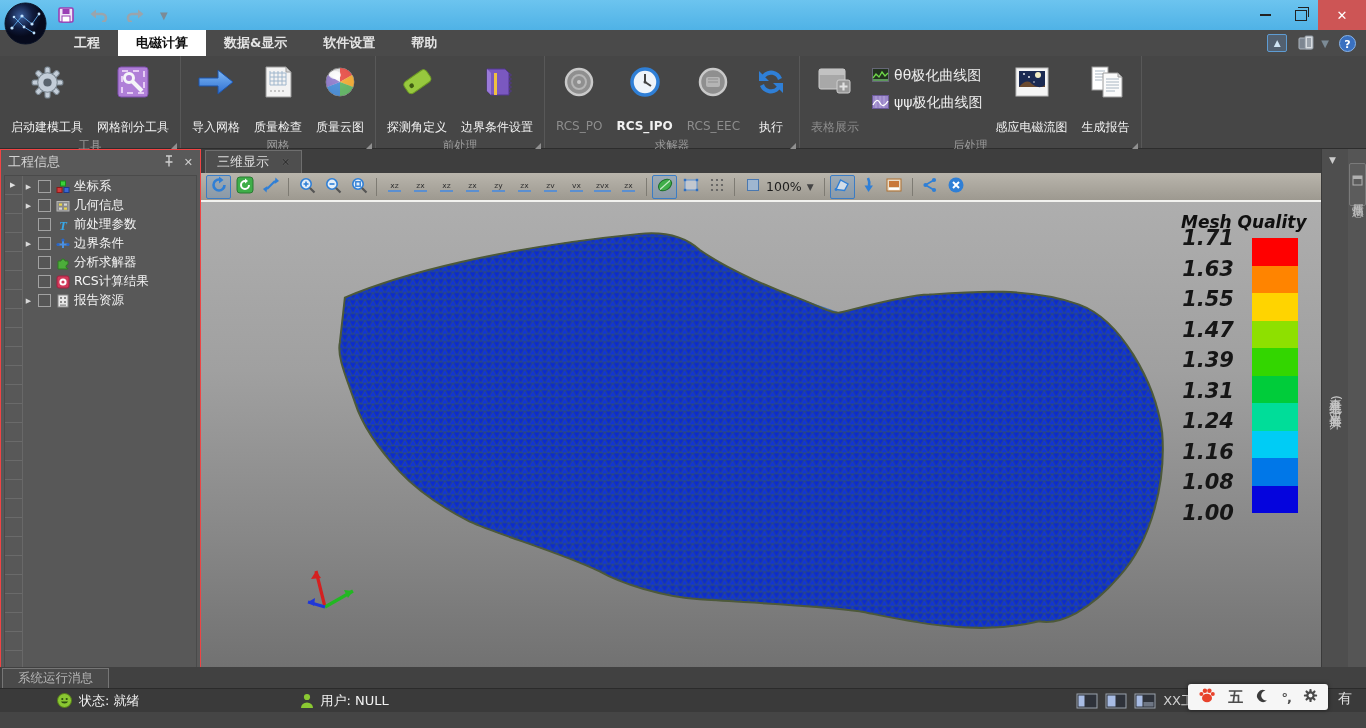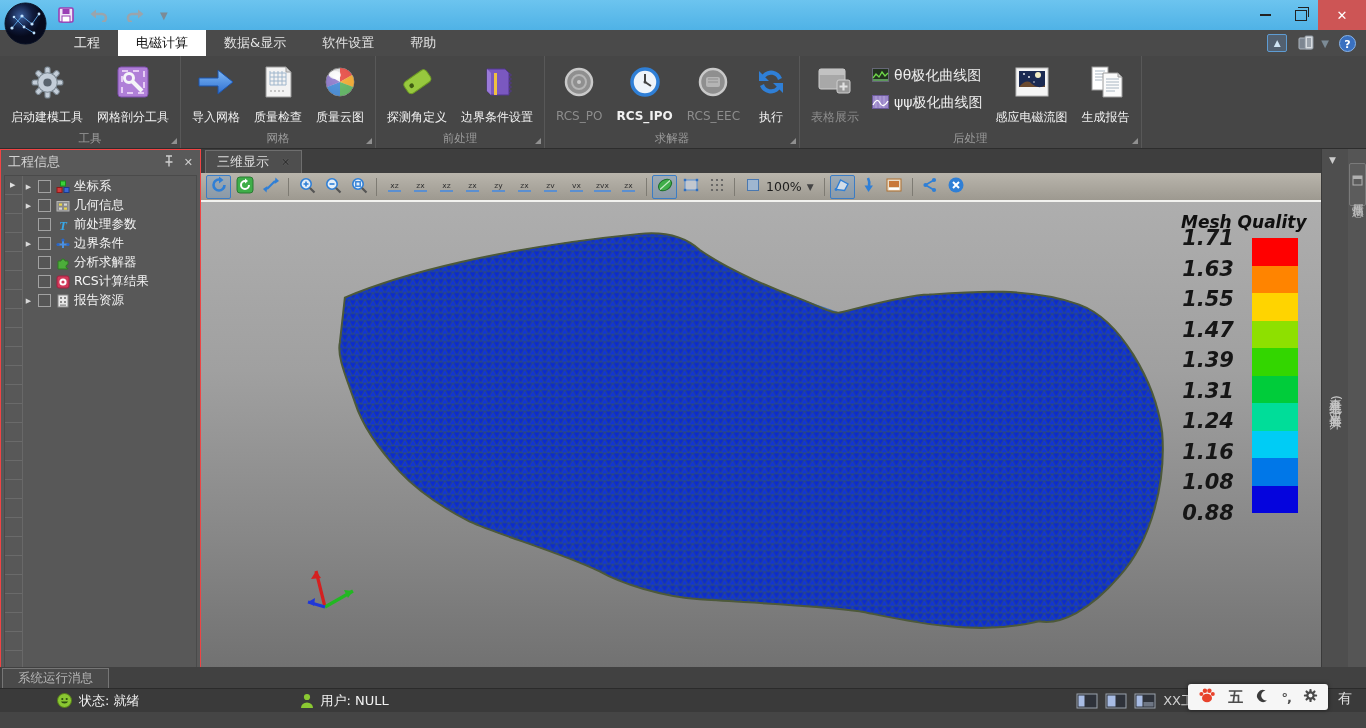--- a/index.html
+++ b/index.html
@@ -19,32 +19,32 @@
   .restore-glyph{width:10px;height:9px;border:1.5px solid #222;position:relative;background:transparent;}
   .restore-glyph::before{content:'';position:absolute;left:2px;top:-4px;width:10px;height:9px;border:1.5px solid #222;border-bottom:none;border-left:none;}
   .min-glyph{width:11px;height:2px;background:#222;}
 
   .logo{position:absolute;top:2px;left:4px;width:43px;height:43px;z-index:6;}
 
   
   .menubar{position:absolute;top:30px;left:0;right:0;height:26px;background:#4a4a4a;
     display:flex;align-items:stretch;padding-left:56px;box-sizing:border-box;}
   #menu-tabs{display:flex;}
-  .menu-tab{padding:0 18px;display:flex;align-items:center;color:#e4e4e4;font-size:13px;cursor:default;}
+  .menu-tab{padding:0 18px;display:flex;align-items:center;color:#e4e4e4;font-size:13px;cursor:default;font-weight:bold;}
   .menu-tab.active{background:#ffffff;color:#111;}
   .menu-right{margin-left:auto;display:flex;align-items:center;gap:10px;padding-right:10px;}
   .mr-btn{display:flex;align-items:center;gap:2px;}
   .chev-box{width:18px;height:16px;border:1px solid #5e9cd3;background:#526070;display:flex;align-items:center;justify-content:center;color:#cfe4f4;font-size:9px;border-radius:2px;}
 
   
   .ribbon{position:absolute;top:56px;left:0;right:0;height:92px;background:#464646;
     border-bottom:1px solid #2d2d2d;display:flex;}
   .rgroup{display:flex;flex-direction:column;border-right:1px solid #585858;box-sizing:border-box;}
   .rgroup-buttons{flex:1;display:flex;align-items:flex-start;padding:3px 4px 0 4px;}
-  .rbtn{display:flex;flex-direction:column;align-items:center;padding:2px 7px;gap:6px;cursor:default;}
+  .rbtn{display:flex;flex-direction:column;align-items:center;padding:2px 7px;gap:16px;cursor:default;}
   .rbtn .ricon{height:42px;display:flex;align-items:center;justify-content:center;}
   .rbtn .rlabel{font-size:12px;color:#f0f0f0;white-space:nowrap;}
   .rbtn.disabled .rlabel{color:#8d8d8d;text-align:right;}
   .rbtn.bold .rlabel{font-weight:bold;}
   .rstack{display:flex;flex-direction:column;justify-content:center;gap:9px;padding:8px 6px 0 6px;}
   .rbtn-small{display:flex;align-items:center;gap:5px;font-size:14px;color:#ededed;white-space:nowrap;cursor:default;}
   .rgroup-label{height:17px;text-align:center;color:#9b9b9b;font-size:11.5px;position:relative;}
   .rgroup-label::after{content:'';position:absolute;right:3px;bottom:4px;
     border-left:6px solid transparent;border-bottom:6px solid #909090;}
 
@@ -848,21 +848,21 @@
             <div class="legend-labels" id="legend-labels">
                 <div class="legend-label" style="top: -11px;">1.71</div>
                 <div class="legend-label" style="top: 19.5556px;">1.63</div>
                 <div class="legend-label" style="top: 50.1111px;">1.55</div>
                 <div class="legend-label" style="top: 80.6667px;">1.47</div>
                 <div class="legend-label" style="top: 111.222px;">1.39</div>
                 <div class="legend-label" style="top: 141.778px;">1.31</div>
                 <div class="legend-label" style="top: 172.333px;">1.24</div>
                 <div class="legend-label" style="top: 202.889px;">1.16</div>
                 <div class="legend-label" style="top: 233.444px;">1.08</div>
-                <div class="legend-label" style="top: 264px;">0.88</div>
+                <div class="legend-label" style="top: 264px;">1.00</div>
               </div>
             <div class="legend-colors" id="legend-colors">
                 <div class="legend-color" style="background: rgb(255, 0, 0);"></div>
                 <div class="legend-color" style="background: rgb(255, 132, 0);"></div>
                 <div class="legend-color" style="background: rgb(255, 212, 0);"></div>
                 <div class="legend-color" style="background: rgb(142, 224, 0);"></div>
                 <div class="legend-color" style="background: rgb(51, 214, 0);"></div>
                 <div class="legend-color" style="background: rgb(0, 204, 58);"></div>
                 <div class="legend-color" style="background: rgb(0, 221, 153);"></div>
                 <div class="legend-color" style="background: rgb(0, 204, 245);"></div>

